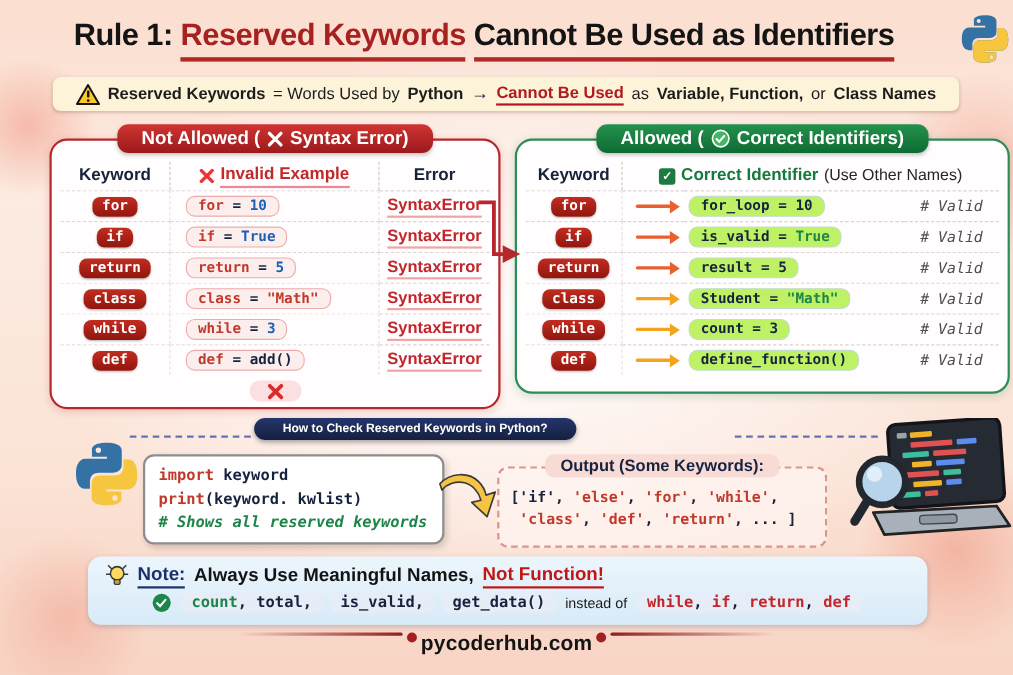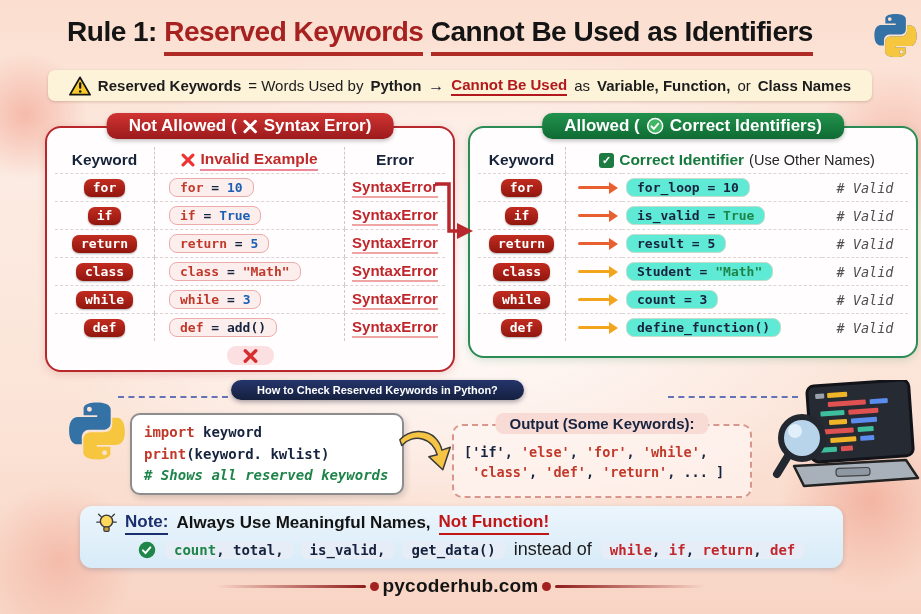--- a/index.html
+++ b/index.html
@@ -59,21 +59,21 @@
   .cell{display:flex;align-items:center;height:28px;border-top:1.5px dashed #dcd4d4}
   .cell.k{justify-content:center}
   .cell.e{padding-left:14px}
   .cell.r{justify-content:center}
   .cell.a{justify-content:center}
   .cell.c{padding-left:4px}
   .cell.m{justify-content:center}
   .kwchip{font-family:"DejaVu Sans Mono",monospace;font-size:13px;font-weight:bold;color:#fff;background:linear-gradient(180deg,#c22c20,#91160e);
     padding:1.5px 9px;border-radius:7px;box-shadow:0 1px 2px rgba(0,0,0,.3)}
   .exchip{font-family:"DejaVu Sans Mono",monospace;font-size:13px;font-weight:bold;background:#fdeeee;border:1.5px solid #ecabab;border-radius:8px;padding:1px 10px;white-space:pre}
-  .okchip{font-family:"DejaVu Sans Mono",monospace;font-size:13px;font-weight:bold;background:#5eead4;border:1.5px solid #c2ddc9;border-radius:8px;padding:1px 10px;white-space:pre}
+  .okchip{font-family:"DejaVu Sans Mono",monospace;font-size:13px;font-weight:bold;background:#bef264;border:1.5px solid #c2ddc9;border-radius:8px;padding:1px 10px;white-space:pre}
   .errlabel{font-size:15px;font-weight:800;color:#c0262b;border-bottom:2.5px solid #f0a5a5;padding-bottom:1px}
   .comment{font-family:"DejaVu Sans Mono",monospace;font-size:13.5px;font-style:italic;color:#4e4e4e;font-weight:normal}
   .rarrow{display:inline-block;position:relative;width:32px;height:3px;border-radius:2px}
   .rarrow::after{content:"";position:absolute;right:-8px;top:-4.5px;border-left:9px solid;border-top:6px solid transparent;border-bottom:6px solid transparent}
   .rarrow.orange{background:var(--orange)} .rarrow.orange::after{border-left-color:var(--orange)}
   .rarrow.amber{background:var(--amber)} .rarrow.amber::after{border-left-color:var(--amber)}
   .lfooter{margin:5px auto 0;width:fit-content;display:flex;align-items:center;gap:7px;background:#fbdfe1;border-radius:9px;padding:2px 16px;
     font-size:16.5px;font-weight:800;color:#b02024;white-space:nowrap}
 
   .connector{position:absolute;left:434px;top:179px;z-index:5}
@@ -98,24 +98,24 @@
 
   
   .notebox{position:absolute;left:80px;top:506px;width:763px;height:62px;border-radius:12px;
     background:linear-gradient(180deg,#ecf5fc,#d7ebf8);box-shadow:0 2px 5px rgba(60,90,130,.25)}
   .noteline1{display:flex;align-items:center;gap:8px;margin:5px 0 0 16px;font-size:17px;font-weight:800;color:#131313;white-space:nowrap}
   .noteline1 .nlabel{color:#1b2f6e;border-bottom:2.5px solid #1b2f6e;padding-bottom:1px}
   .noteline1 .nred{color:#c11616;border-bottom:2.5px solid #c11616;padding-bottom:1px}
   .noteline2{display:flex;align-items:center;gap:9px;margin:4px 0 0 58px;white-space:nowrap}
   .chip{font-family:"DejaVu Sans Mono",monospace;font-size:14px;font-weight:bold;background:#e7edf6;border-radius:6px;padding:1px 9px}
   .chip .c-red{color:#c0262b}
-  .insteadof{font-size:18px;color:#1b1b1b}
-
-  
-  .footer{position:absolute;left:0;top:575px;width:921px;display:flex;align-items:center;justify-content:center;gap:4px}
+  .insteadof{font-size:13px;color:#1b1b1b}
+
+  
+  .footer{position:absolute;left:0;top:575px;width:921px;display:flex;justify-content:center;gap:4px}
   .fline{width:150px;height:3px;border-radius:2px}
   .fline.l{background:linear-gradient(90deg,transparent,#8f1d1d)}
   .fline.r{background:linear-gradient(270deg,transparent,#8f1d1d)}
   .fdot{width:9px;height:9px;border-radius:50%;background:#a32020}
   .ftext{font-size:19px;font-weight:800;color:#141414;letter-spacing:.2px}
 </style>
 </head>
 <body>
 
 <div class="stage">

